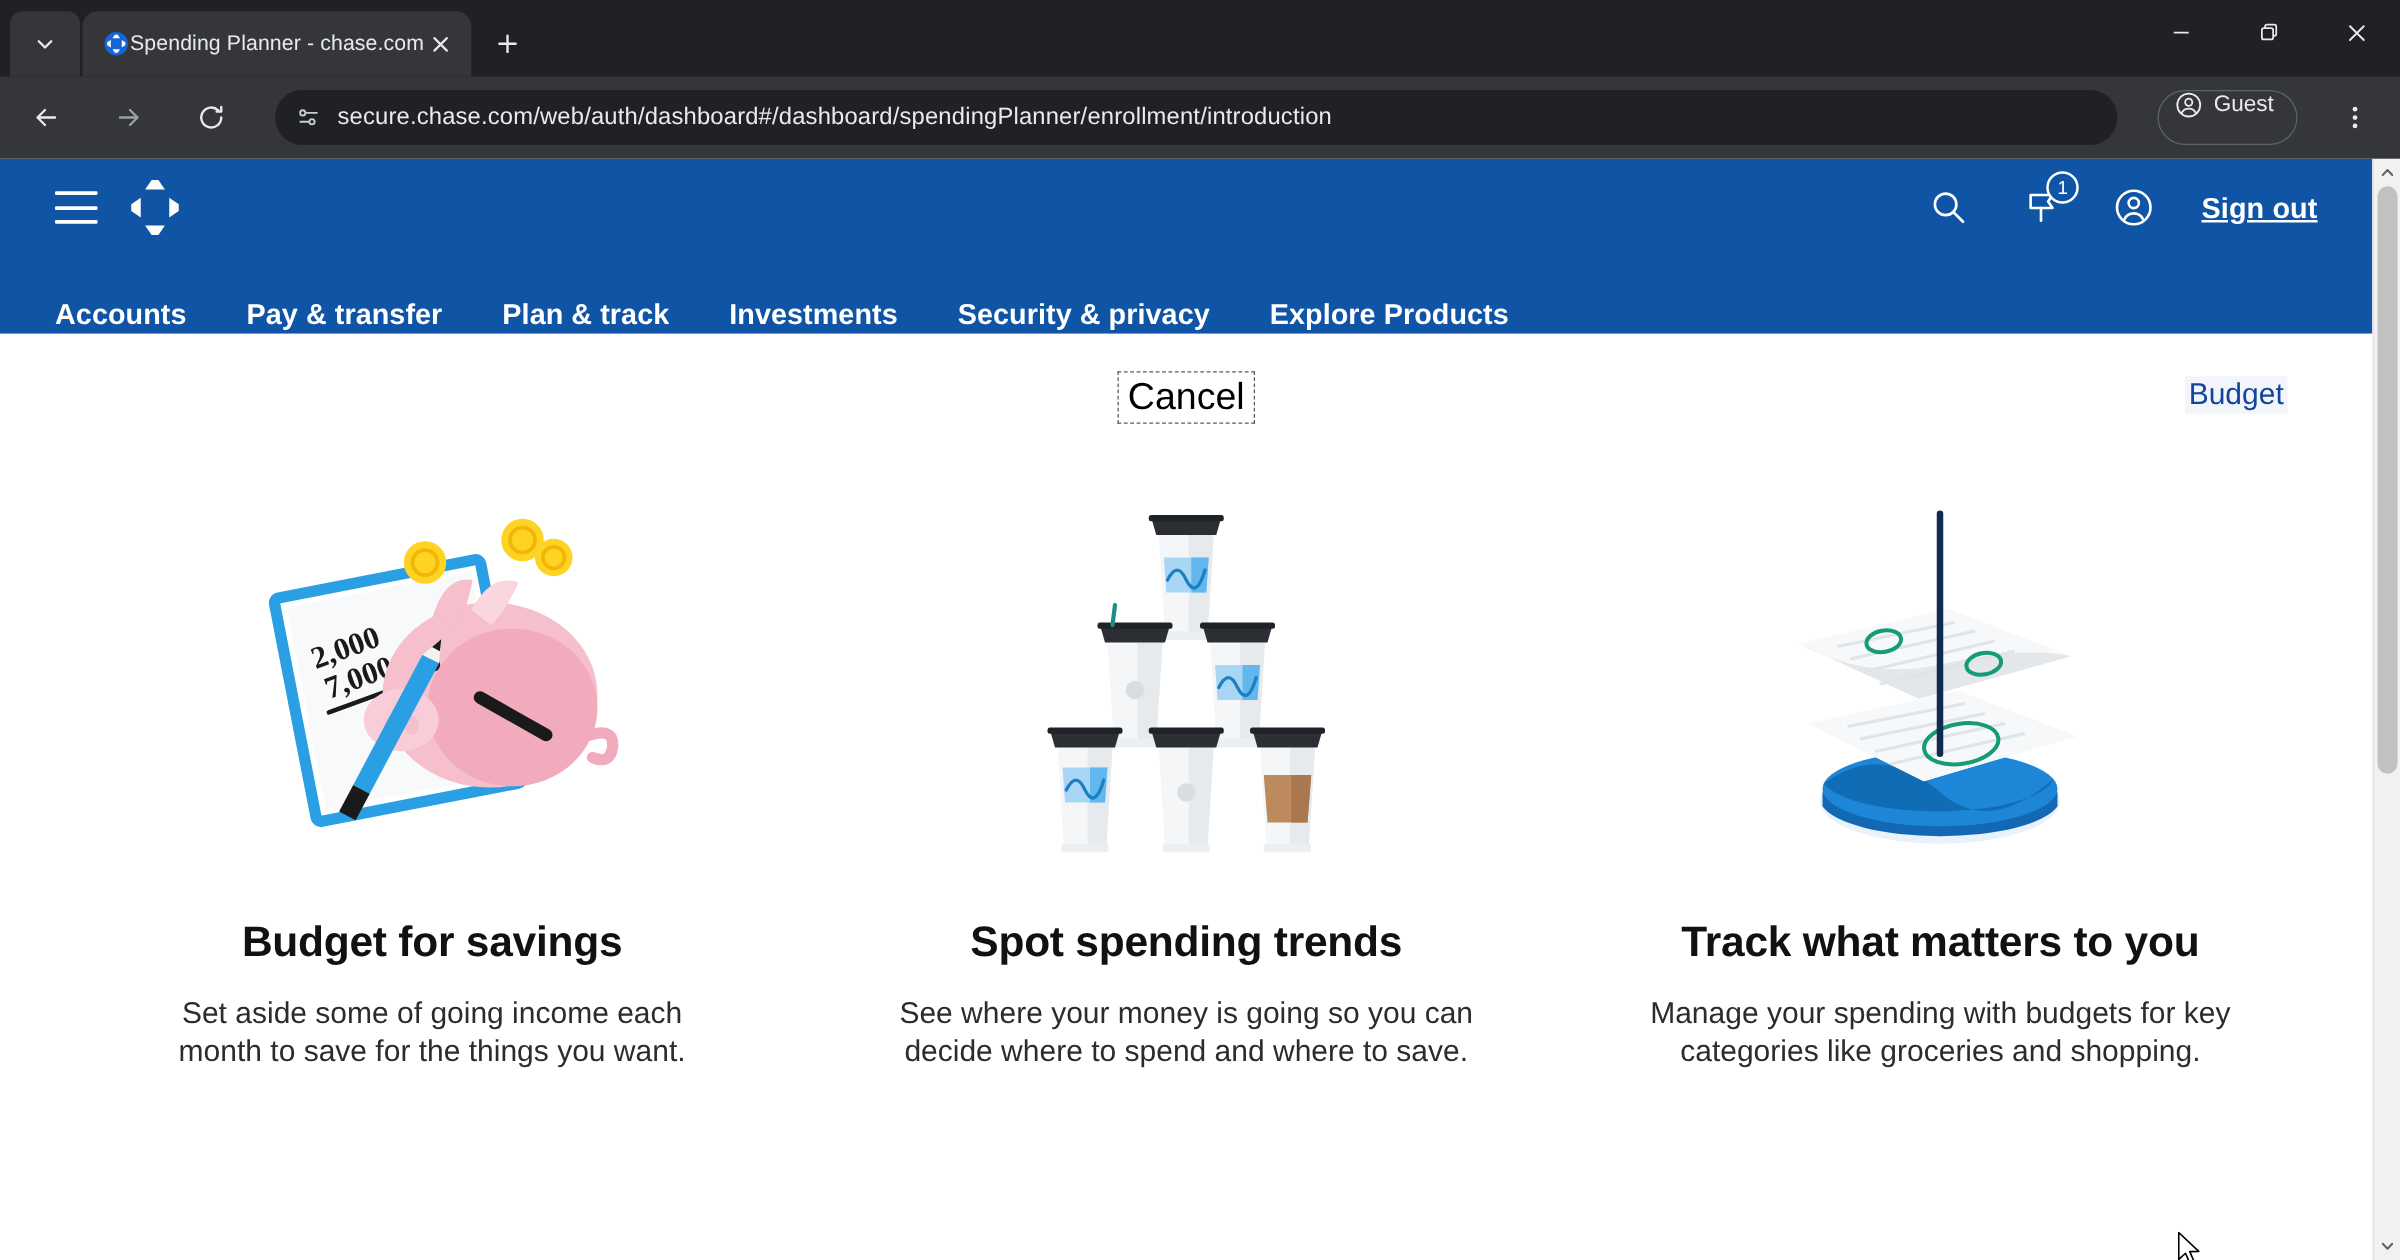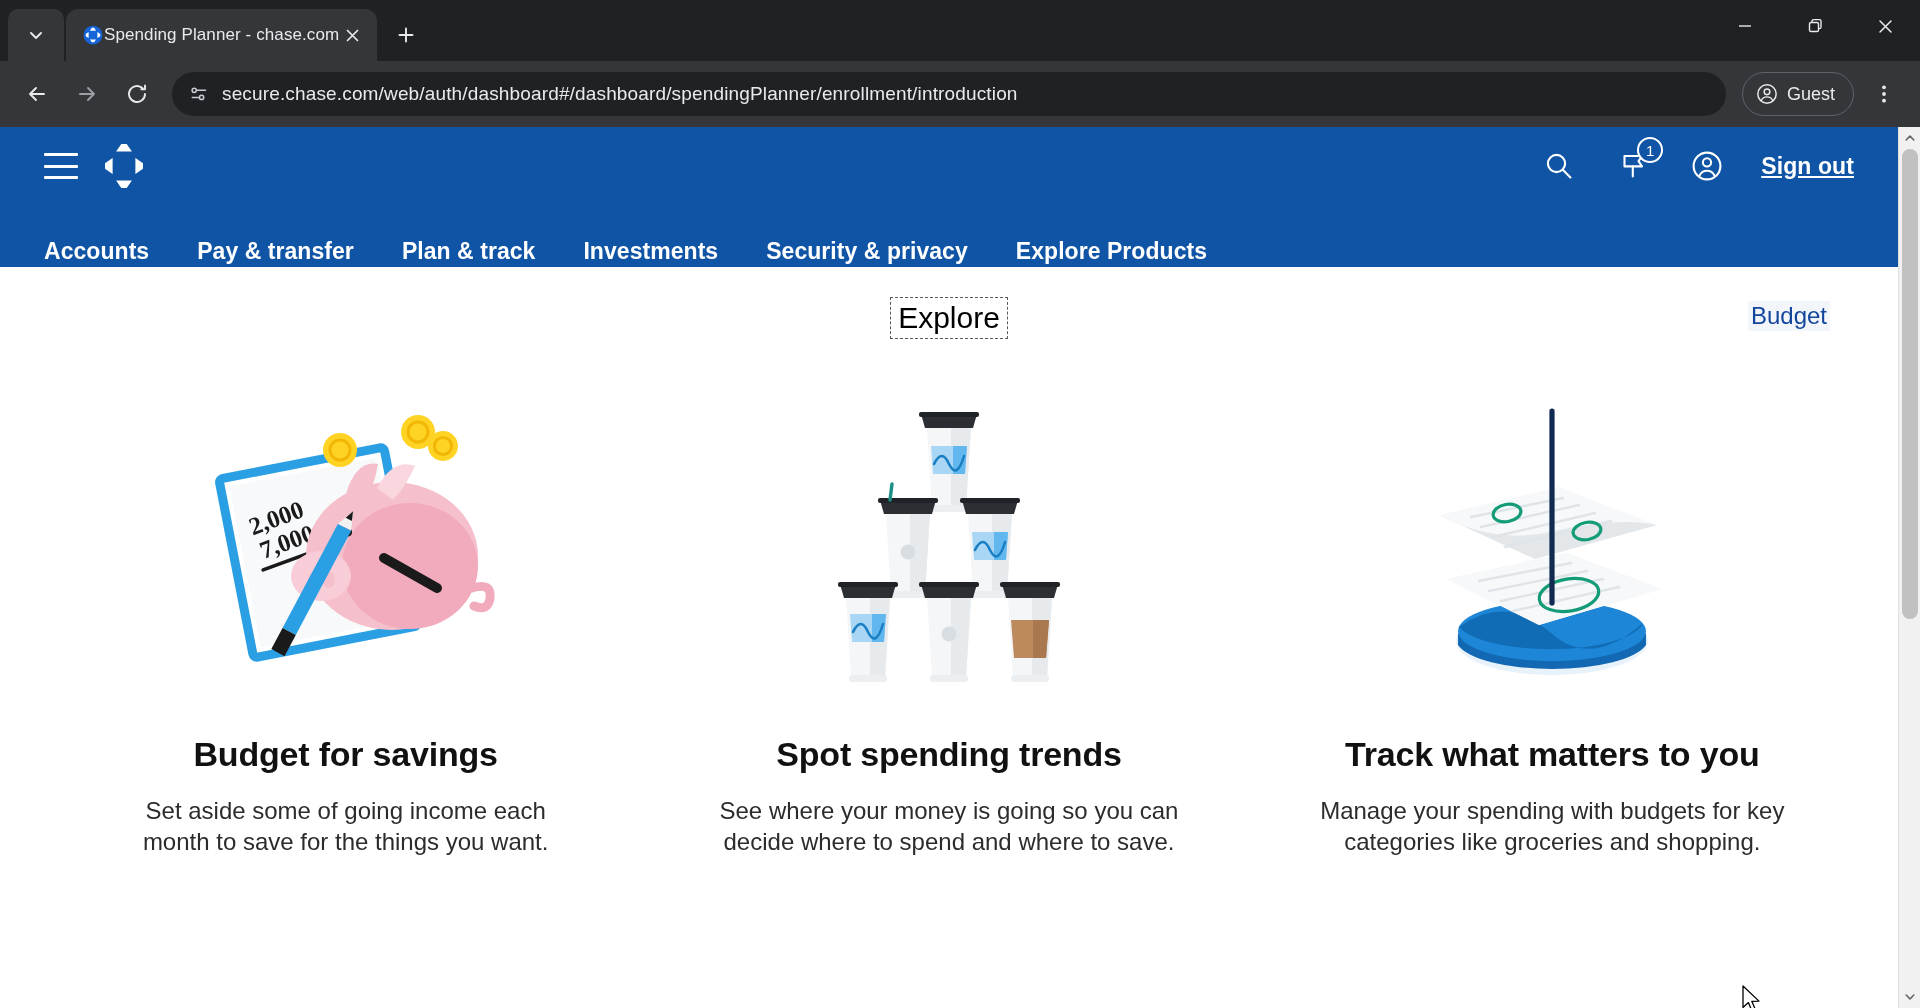--- a/index.html
+++ b/index.html
@@ -92,21 +92,21 @@
     width: 70px; height: 52px;
     display: flex; align-items: center; justify-content: center;
   }
 
   .toolbar {
     height: 66px;
     background: #35363a;
     display: flex;
     align-items: center;
     padding: 0 14px;
-    gap: 4px;
+    gap: 20px;
     flex: 0 0 66px;
   }
   .nav-btn {
     width: 46px; height: 46px;
     display: flex; align-items: center; justify-content: center;
     border-radius: 50%;
     flex: 0 0 46px;
   }
   .omnibox {
     flex: 1 1 auto;
@@ -128,21 +128,21 @@
     overflow: hidden;
     text-overflow: ellipsis;
     letter-spacing: 0.15px;
   }
 
   .profile-chip {
     height: 44px;
     border: 1px solid #5f6368;
     border-radius: 22px;
     display: flex;
-    align-items: center;
+    align-items: flex-start;
     gap: 9px;
     padding: 0 18px 0 13px;
     flex: 0 0 auto;
     margin-left: 2px;
   }
   .profile-chip span {
     color: #e8eaed;
     font-size: 18px;
     white-space: nowrap;
   }
@@ -510,21 +510,21 @@
           <a href="#">Plan &amp; track</a>
           <a href="#">Investments</a>
           <a href="#">Security &amp; privacy</a>
           <a href="#">Explore Products</a>
         </nav>
       </div>
 
       <div class="content">
 
         <div class="title-row">
-          <h1 class="page-title">Explore</h1>
+          <h1 class="page-title">Cancel</h1>
           <a class="cancel-link" href="#">Budget</a>
         </div>
 
         <div class="cards">
 
           <div class="card">
             <div class="illus">
               <svg width="300" height="270" viewBox="0 0 300 270">
 
                 <g transform="rotate(-11 130 140)">

